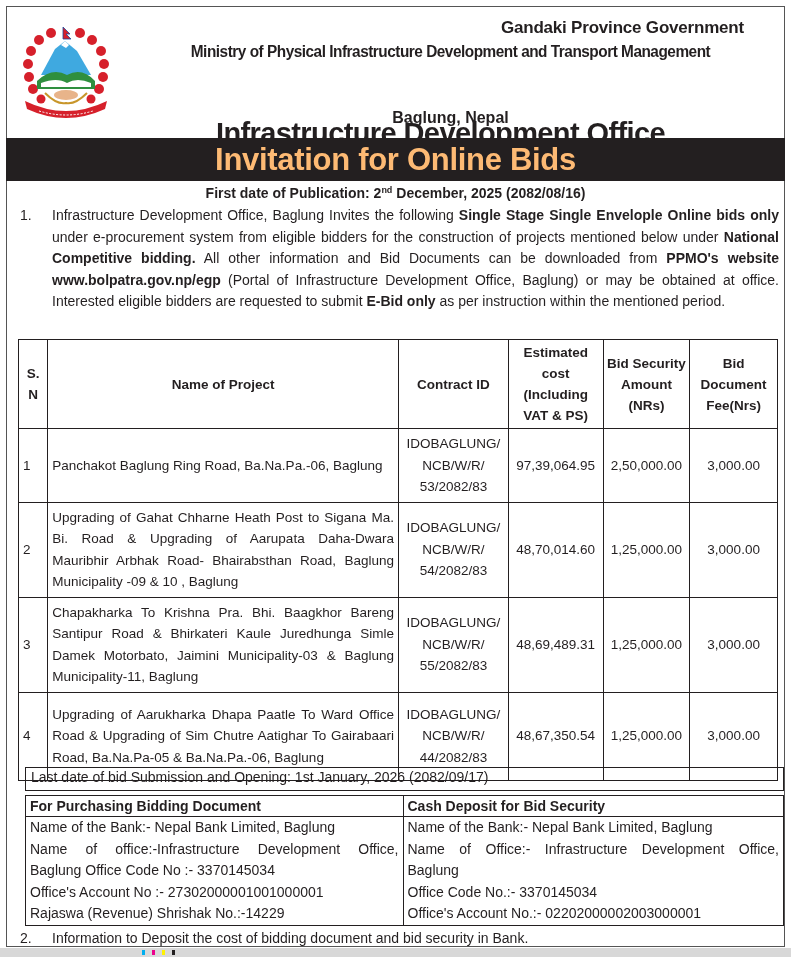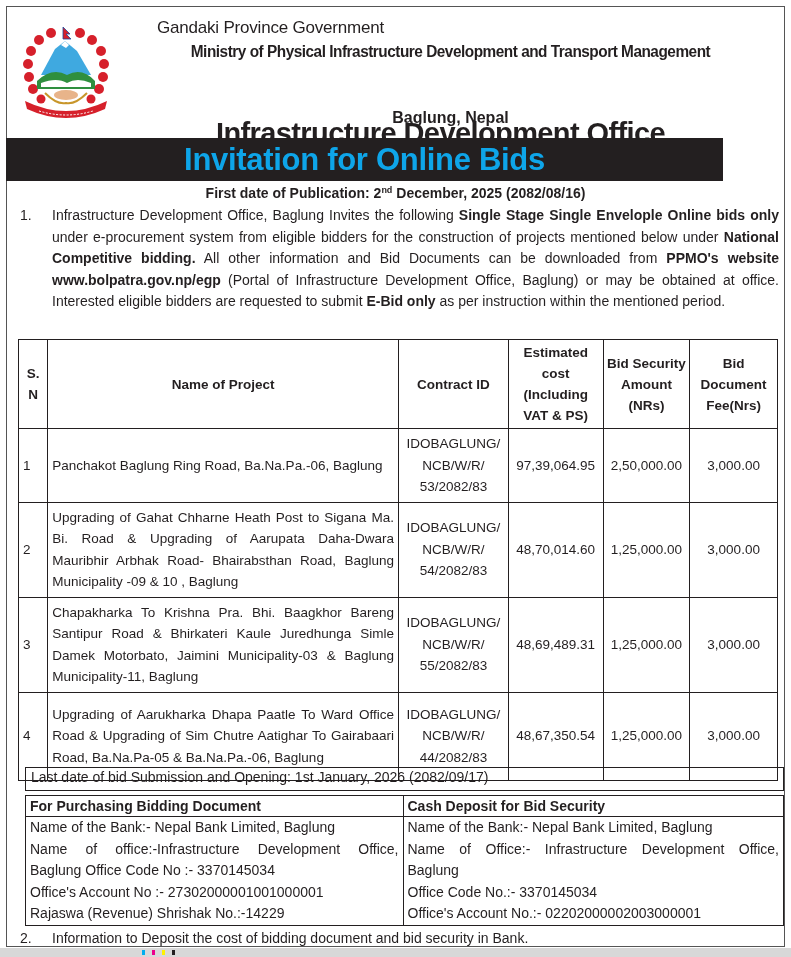--- a/index.html
+++ b/index.html
@@ -14,31 +14,31 @@
   .bottom-strip {
     position: absolute; left: 0; top: 948px; width: 791px; height: 9px;
     background: #d8d8d8;
   }
   .regmarks { position: absolute; left: 142px; top: 950px; display: flex; gap: 7px; }
   .regmarks span { width: 3px; height: 5px; display: block; }
 
   .header { position: relative; height: 132px; }
   .emblem { position: absolute; left: 10px; top: 16px; width: 100px; height: 100px; }
 
-  .h-line1 { position: absolute; left: 150px; right: 40px; top: 11px; text-align: left;
-    font-size: 17px; font-weight: normal; letter-spacing: -0.2px; }
+  .h-line1 { position: absolute; left: 150px; right: 40px; top: 11px; text-align: right;
+    font-size: 17px; font-weight: bold; letter-spacing: -0.2px; }
   .h-line2 { position: absolute; left: 110px; right: 0px; top: 36px; text-align: center;
     font-size: 16px; font-weight: bold; letter-spacing: -0.5px; transform: scaleX(0.96); }
   .h-line3 { position: absolute; left: 110px; right: 20px; top: 66px; text-align: center;
     font-size: 29px; font-weight: bold; letter-spacing: -0.6px; margin-top: 44px; }
   .h-line4 { position: absolute; left: 110px; right: 0; top: 102px; text-align: center;
     font-size: 16px; font-weight: bold; }
 
-  .title-bar { position: absolute; left: -1px; top: 131px; width: 717px; height: 43px;
-    background: #231f20; color: #0ea5e9; text-align: center;
+  .title-bar { position: absolute; left: -1px; top: 131px; width: 779px; height: 43px;
+    background: #231f20; color: #fdba74; text-align: center;
     font-size: 31px; font-weight: bold; line-height: 43px; letter-spacing: -0.3px; }
 
   .pub-date { position: absolute; left: 0; right: 0; top: 178px; text-align: center;
     font-size: 14px; font-weight: bold; }
   .pub-date sup { font-size: 9px; vertical-align: 5px; margin-top: 48px; }
 
   .para { position: absolute; left: 10px; width: 762px; font-size: 14px; line-height: 21.5px; }
   .para1 { top: 198px; }
   .para .num { position: absolute; left: 3px; top: 0; }
   .para .txt { margin-left: 35px; text-align: justify; }

